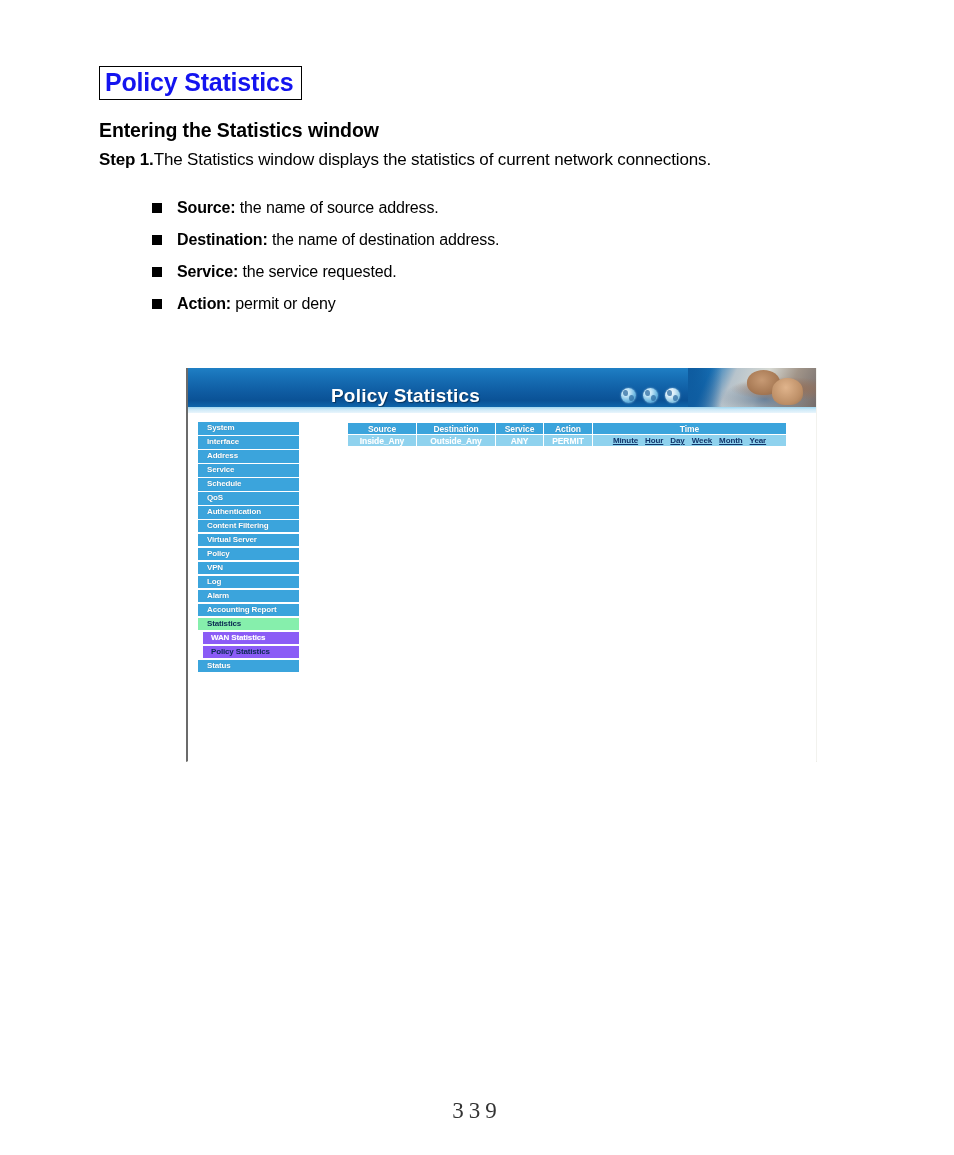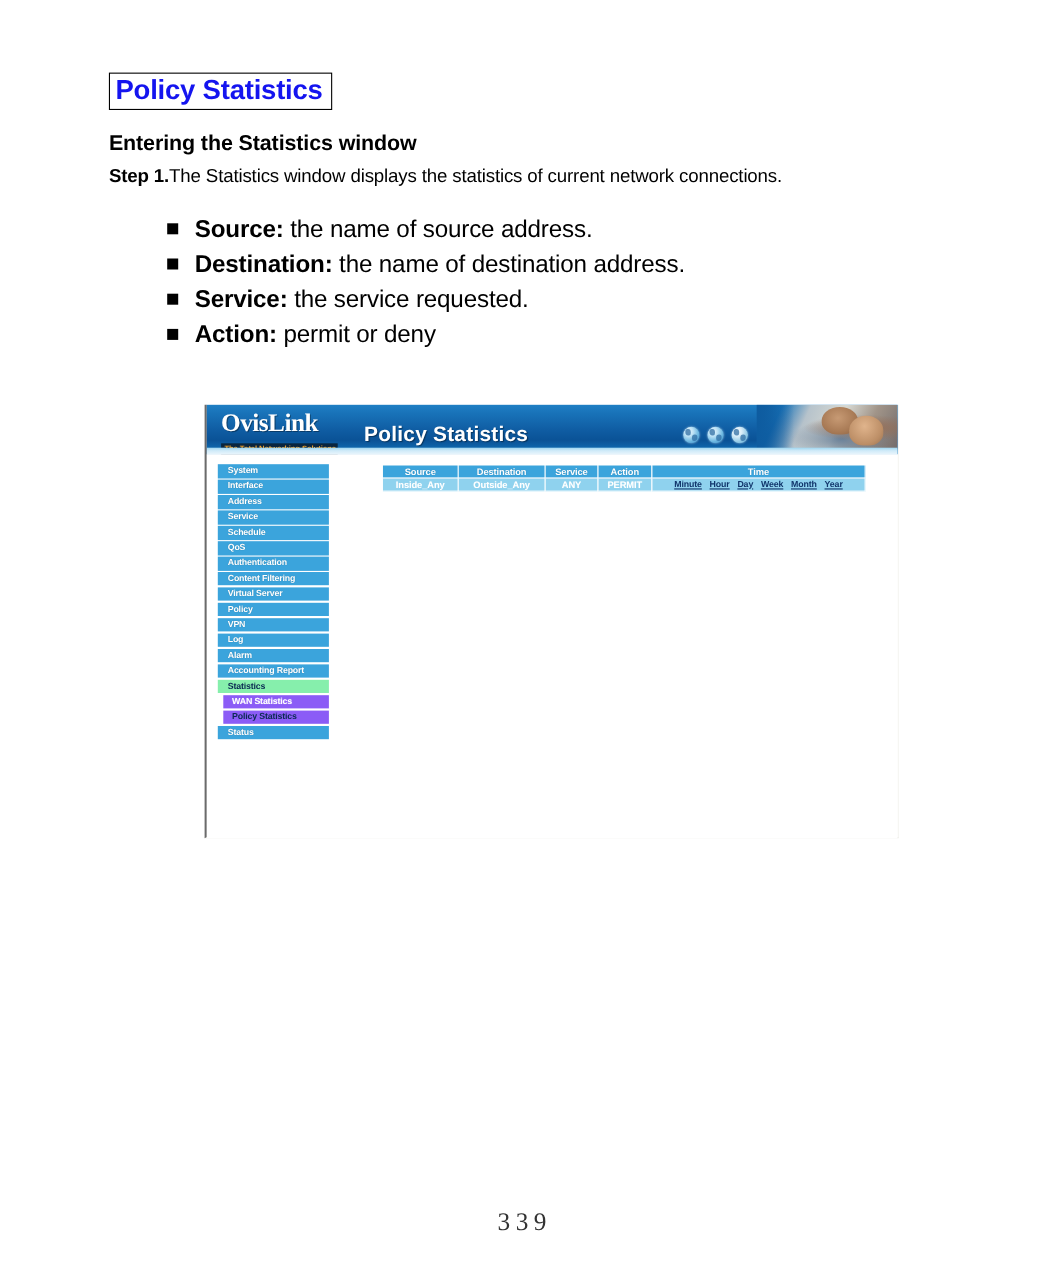--- a/index.html
+++ b/index.html
@@ -60,21 +60,21 @@
 
   .bullet-list {
     position: absolute;
     left: 152px;
     top: 192px;
     margin: 0;
     padding: 0;
     list-style: none;
   }
   .bullet-list li {
-    font-size: 22px;
+    font-size: 16px;
     line-height: 32px;
     color: #000000;
     white-space: nowrap;
     letter-spacing: -0.15px;
     position: relative;
     padding-left: 25px;
   }
   .bullet-marker {
     position: absolute;
     left: 0;
@@ -384,24 +384,20 @@
   </li>
 </ul>
 
 <div class="screenshot">
 
   <div class="banner">
     <div class="banner-photo">
       <div class="banner-photo-fade"></div>
     </div>
 
-    <div class="logo-block">
-      <div class="logo-word">OvisLink</div>
-      <div class="logo-tagline">The Total Networking Solutions</div>
-    </div>
 
     <div class="banner-title">Policy Statistics</div>
 
     <div class="globes">
       <span class="globe g1"></span>
       <span class="globe g2"></span>
       <span class="globe g3"></span>
     </div>
 
     <div class="banner-strip"></div>

